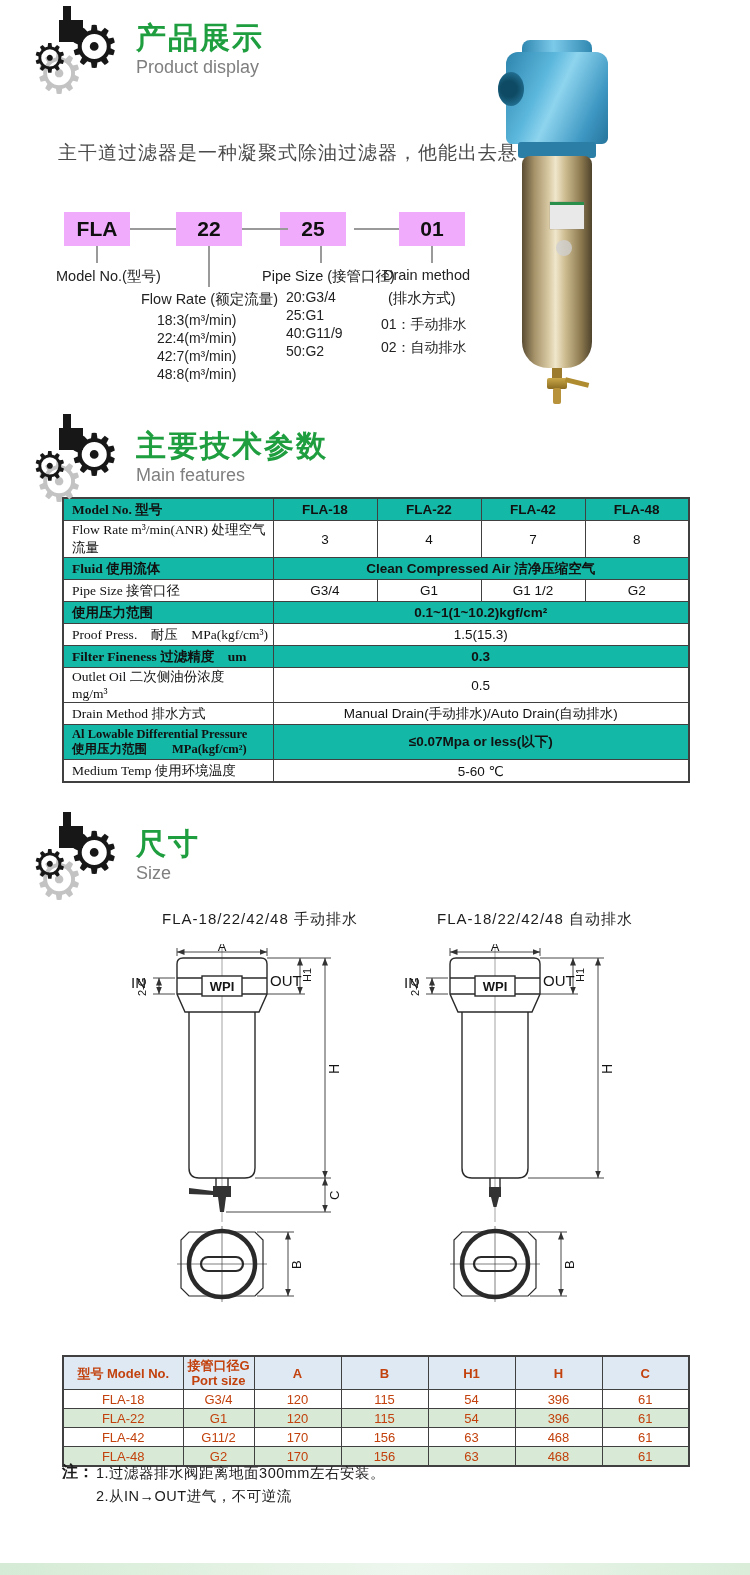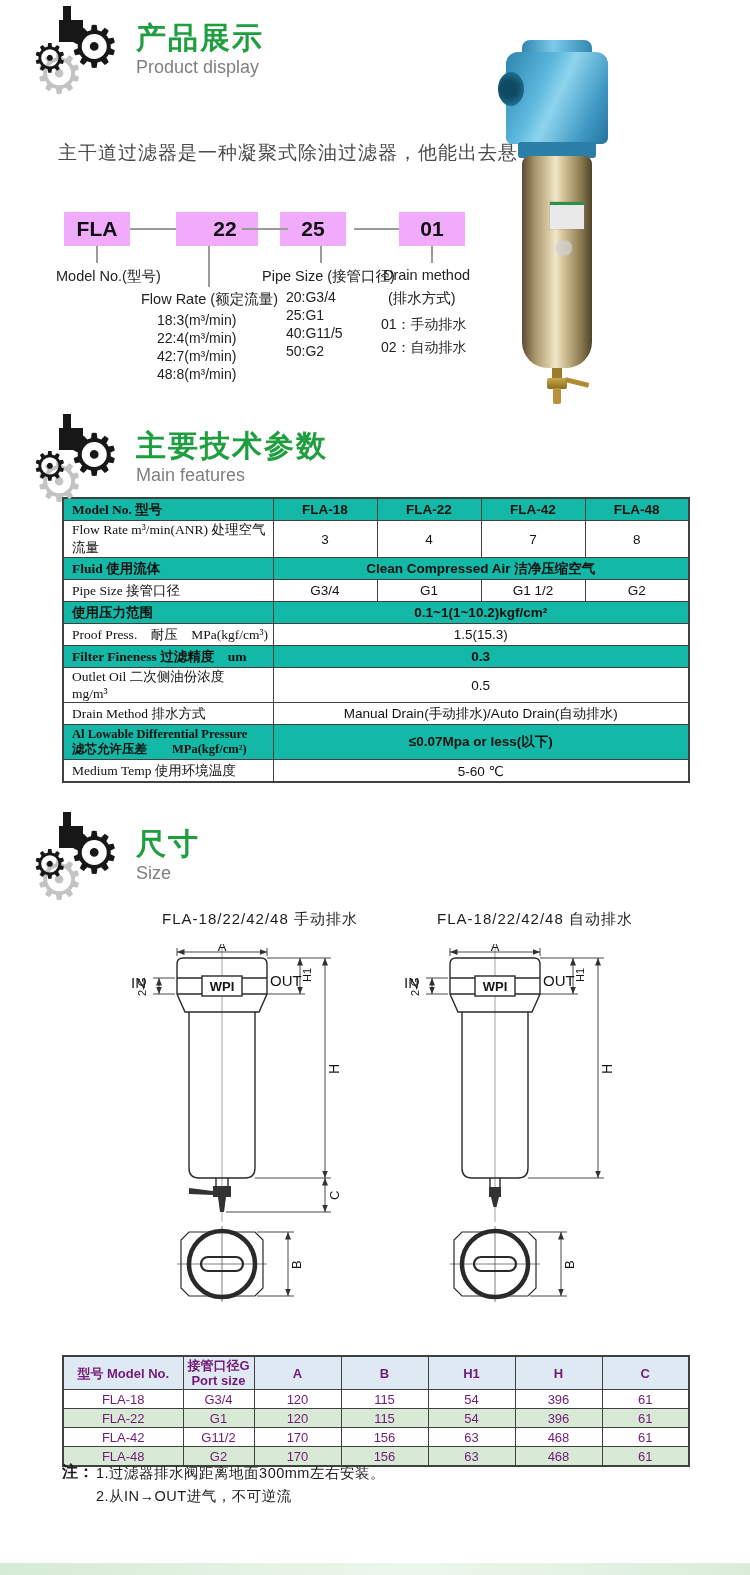--- a/index.html
+++ b/index.html
@@ -61,21 +61,21 @@
   table.spec td.h2 .l2{font-size:12.5px;line-height:15px;}
 
   
   .cap{position:absolute;top:910px;width:230px;text-align:center;font-size:15px;color:#1c1c1c;letter-spacing:1px;}
   .drawing{position:absolute;top:944px;}
   svg text{font-family:"Liberation Sans","DejaVu Sans",sans-serif;fill:#151515;}
 
   
   table.dims{position:absolute;left:62px;top:1355px;width:626px;border-collapse:collapse;table-layout:fixed;
              border:2px solid #404040;}
-  table.dims td{border:1px solid #404040;text-align:center;color:#701a75;font-size:13px;height:18px;padding:0;}
+  table.dims td{border:1px solid #404040;text-align:center;color:#c2410c;font-size:13px;height:18px;padding:0;}
   table.dims tr.hd td{height:32px;background:#dfe9f4;font-weight:bold;font-size:13px;line-height:15px;}
   table.dims tr.green{background:#d8e9d6;}
 
   
   .notes{position:absolute;left:62px;top:1462px;font-size:14.5px;color:#1c1c1c;}
   .notes .prefix{position:absolute;left:0;top:0;font-weight:bold;font-size:16px;}
   .notes .nline{margin-left:34px;line-height:23px;letter-spacing:0.5px;}
 
   .footer-bar{position:absolute;left:0;top:1563px;width:750px;height:12px;
               background:linear-gradient(90deg,#d5ebd5,#eef7ee 55%,#d9edd9);}
@@ -98,21 +98,21 @@
       <div class="title-en">Product display</div>
     </div>
   </div>
 
   <div class="intro">
     <div>主干道过滤器是一种凝聚式除油过滤器，他能出去悬</div>
   </div>
 
   <div class="code">
     <div class="code-box" style="left:64px;top:2px;">FLA</div>
-    <div class="code-box" style="left:176px;top:2px;padding-left:16px;">22</div>
+    <div class="code-box" style="left:176px;top:2px;">22</div>
     <div class="code-box" style="left:280px;top:2px;">25</div>
     <div class="code-box" style="left:399px;top:2px;">01</div>
 
     <div class="h-conn" style="left:130px;width:46px;"></div>
     <div class="h-conn" style="left:242px;width:46px;"></div>
     <div class="h-conn" style="left:354px;width:45px;"></div>
 
     <div class="v-line" style="left:96px;top:36px;height:17px;"></div>
     <div class="v-line" style="left:208px;top:36px;height:41px;"></div>
     <div class="v-line" style="left:320px;top:36px;height:17px;"></div>
@@ -123,21 +123,21 @@
     <div class="code-list" style="left:157px;top:101px;">
       <div>18:3(m³/min)</div>
       <div>22:4(m³/min)</div>
       <div>42:7(m³/min)</div>
       <div>48:8(m³/min)</div>
     </div>
     <div class="code-label" style="left:262px;top:57px;">Pipe Size (接管口径)</div>
     <div class="code-list" style="left:286px;top:78px;">
       <div>20:G3/4</div>
       <div>25:G1</div>
-      <div>40:G11/5</div>
+      <div>40:G11/9</div>
       <div>50:G2</div>
     </div>
     <div class="code-label" style="left:383px;top:57px;">Drain method</div>
     <div class="code-label" style="left:388px;top:79px;">(排水方式)</div>
     <div class="code-list" style="left:381px;top:103px;">
       <div style="height:23px;line-height:23px;">01：手动排水</div>
       <div style="height:23px;line-height:23px;">02：自动排水</div>
     </div>
   </div>
 
@@ -219,21 +219,21 @@
       <td class="lbl">Outlet Oil 二次侧油份浓度　mg/m³</td>
       <td class="val" colspan="4">0.5</td>
     </tr>
     <tr>
       <td class="lbl">Drain Method 排水方式</td>
       <td class="val" colspan="4">Manual Drain(手动排水)/Auto Drain(自动排水)</td>
     </tr>
     <tr class="green">
       <td class="lbl h2">
         <div class="l2">Al Lowable Differential Pressure</div>
-        <div class="l2">滤芯允许压差　　MPa(kgf/cm²)</div>
+        <div class="l2">使用压力范围　　MPa(kgf/cm²)</div>
       </td>
       <td class="val h2" colspan="4">≤0.07Mpa or less(以下)</td>
     </tr>
     <tr>
       <td class="lbl">Medium Temp 使用环境温度</td>
       <td class="val" colspan="4">5-60 ℃</td>
     </tr>
   </tbody>
     </table>
 

